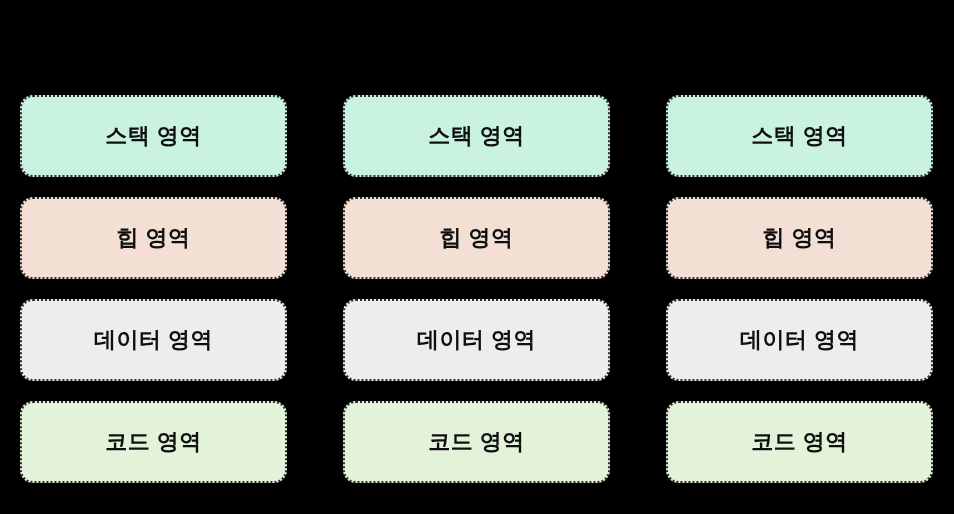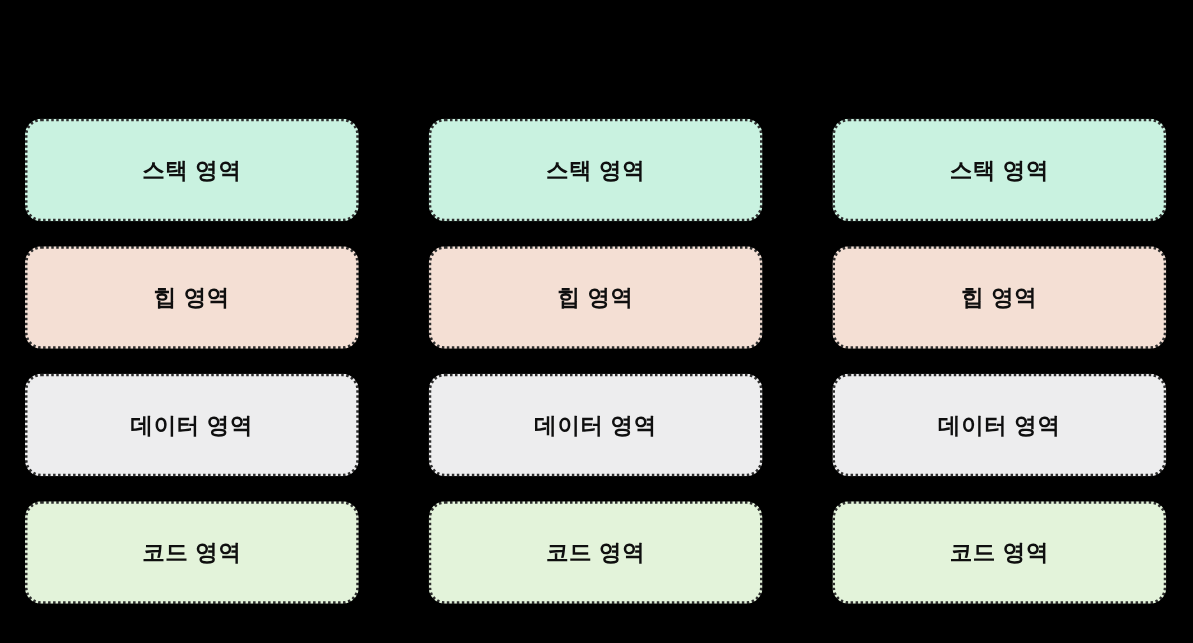--- a/index.html
+++ b/index.html
@@ -33,21 +33,21 @@
     width: 267px;
     height: 82px;
     border: 2px dotted #2e2e2e;
     border-radius: 13px;
     display: flex;
     align-items: center;
     justify-content: center;
   }
   .block .label {
     color: #0f0f0f;
-    font-size: 18px;
+    font-size: 22px;
     font-weight: 600;
     letter-spacing: 0.5px;
     white-space: nowrap;
   }
 </style>
 </head>
 <body>
 
 <div class="canvas">
   <div class="columns">

